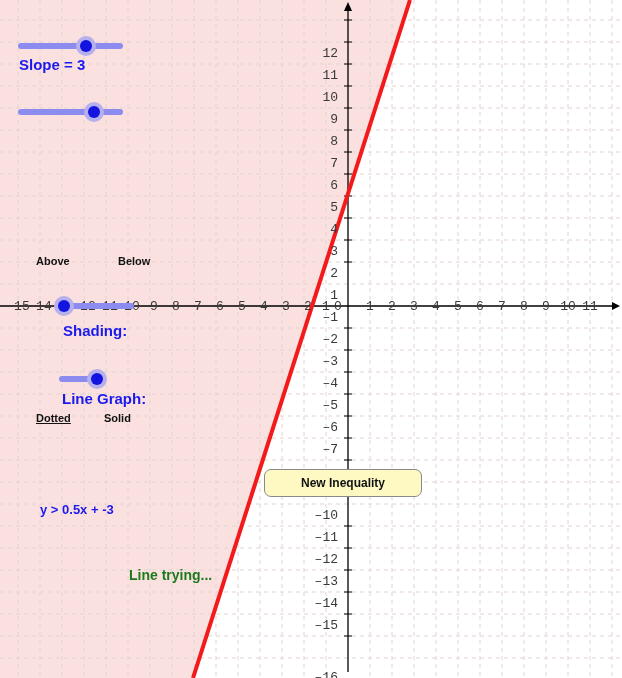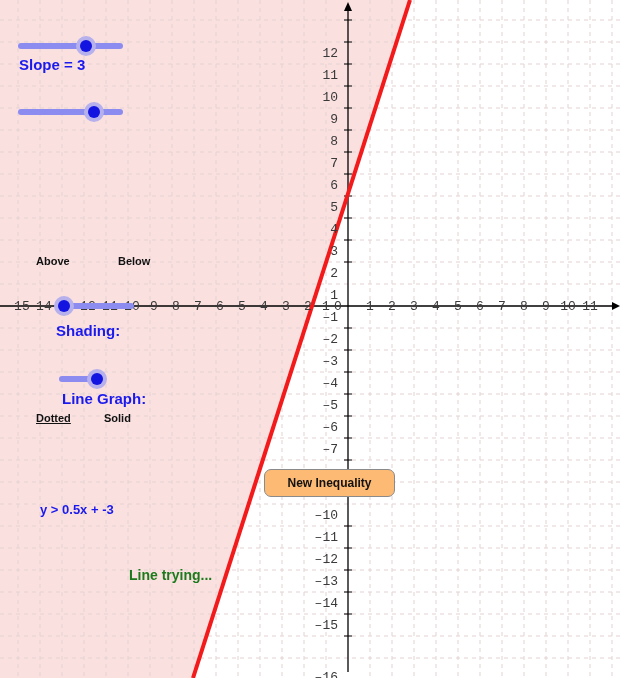--- a/index.html
+++ b/index.html
@@ -108,25 +108,25 @@
     color: #1c7a1c;
     font-weight: bold;
     font-size: 14px;
     white-space: nowrap;
   }
   
   #new-inequality-button {
     position: absolute;
     left: 264px;
     top: 469px;
-    width: 131px;
+    width: 158px;
     height: 28px;
     border: 1px solid #8a8a8a;
     border-radius: 7px;
-    background: #fdba74;
+    background: #fef9c3;
     color: #111111;
     font-weight: bold;
     font-size: 12px;
     font-family: "Liberation Sans", sans-serif;
     cursor: pointer;
     padding: 0;
   }
   
   #show-values-row {
     position: absolute;
@@ -329,21 +329,21 @@
   </div>
 
 
   <div class="small-label" style="left:36px; top:255px;">Above</div>
   <div class="small-label" style="left:118px; top:255px;">Below</div>
   <div class="slider" id="shading-slider" style="left:64px; top:296px; width:70px;">
     <div class="track"></div>
     <div class="halo" style="left:0%;"></div>
     <div class="knob" style="left:0%;"></div>
   </div>
-  <div class="ctl-label" style="left:56px; top:322px;">Shading:</div>
+  <div class="ctl-label" style="left:63px; top:322px;">Shading:</div>
 
   <div class="slider" id="line-style-slider" style="left:59px; top:369px; width:38px;">
     <div class="track"></div>
     <div class="halo" style="left:100%;"></div>
     <div class="knob" style="left:100%;"></div>
   </div>
   <div class="ctl-label" style="left:62px; top:390px;">Line Graph:</div>
   <div class="small-label" style="left:36px; top:412px;text-decoration:underline;">Dotted</div>
   <div class="small-label" style="left:104px; top:412px;">Solid</div>
 

